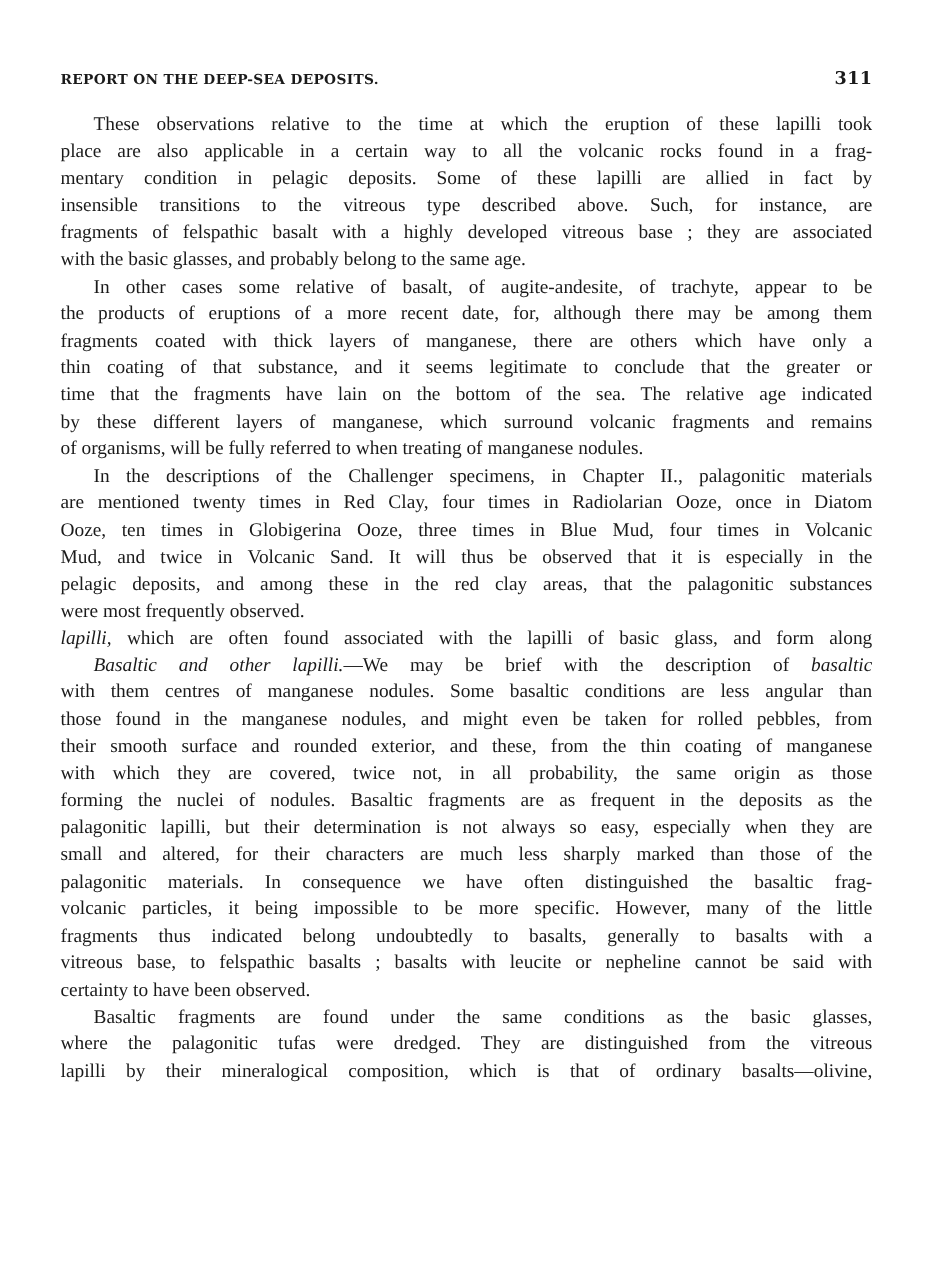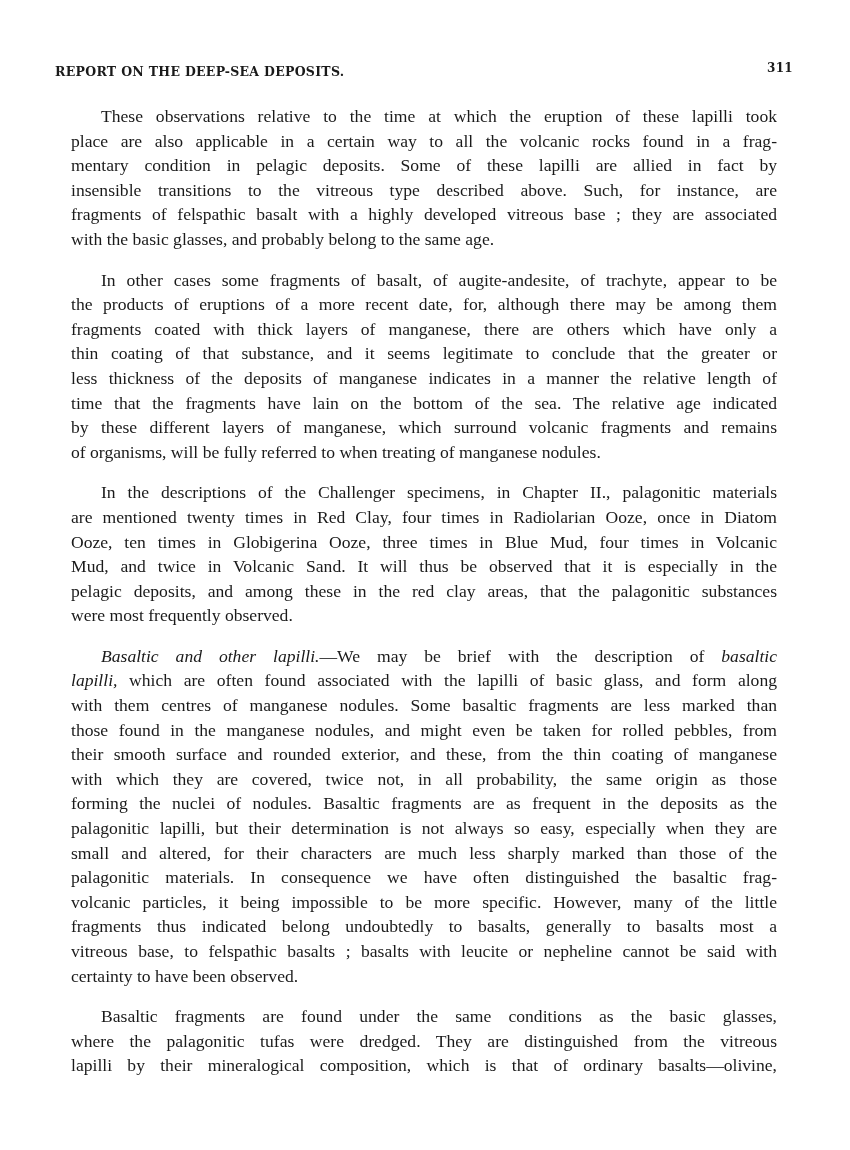--- a/index.html
+++ b/index.html
@@ -34,29 +34,29 @@
     left: 0;
     right: 0;
     top: 6px;
     text-align: left;
     font-size: 12.5px;
   }
   .running-head .page-number {
     position: absolute;
     right: 0;
     top: 3px;
-    font-size: 12px;
+    font-size: 16px;
   }
   .body-text {
     margin-top: 12px;
     font-family: "Liberation Serif", serif;
     font-size: 17.6px;
   }
   .para {
-    margin: 16px;
+    margin: 0;
   }
   .line {
     display: block;
     height: 24.6px;
     line-height: 24.6px;
     white-space: nowrap;
     text-align: justify;
     text-align-last: justify;
     overflow: hidden;
   }
@@ -85,52 +85,51 @@
     <p class="para">
       <span class="line first">These observations relative to the time at which the eruption of these lapilli took</span>
       <span class="line">place are also applicable in a certain way to all the volcanic rocks found in a frag-</span>
       <span class="line">mentary condition in pelagic deposits.  Some of these lapilli are allied in fact by</span>
       <span class="line">insensible transitions to the vitreous type described above.  Such, for instance, are</span>
       <span class="line">fragments of felspathic basalt with a highly developed vitreous base ; they are associated</span>
       <span class="line last">with the basic glasses, and probably belong to the same age.</span>
     </p>
 
     <p class="para">
-      <span class="line first">In other cases some fragments of basalt, of augite-andesite, of trachyte, appear to be</span>
+      <span class="line first">In other cases some relative of basalt, of augite-andesite, of trachyte, appear to be</span>
       <span class="line">the products of eruptions of a more recent date, for, although there may be among them</span>
       <span class="line">fragments coated with thick layers of manganese, there are others which have only a</span>
       <span class="line">thin coating of that substance, and it seems legitimate to conclude that the greater or</span>
-      <span class="line">less thickness of the deposits of manganese indicates in a manner the relative length of</span>
       <span class="line">time that the fragments have lain on the bottom of the sea.  The relative age indicated</span>
       <span class="line">by these different layers of manganese, which surround volcanic fragments and remains</span>
       <span class="line last">of organisms, will be fully referred to when treating of manganese nodules.</span>
     </p>
 
     <p class="para">
       <span class="line first">In the descriptions of the Challenger specimens, in Chapter II., palagonitic materials</span>
       <span class="line">are mentioned twenty times in Red Clay, four times in Radiolarian Ooze, once in Diatom</span>
       <span class="line">Ooze, ten times in Globigerina Ooze, three times in Blue Mud, four times in Volcanic</span>
       <span class="line">Mud, and twice in Volcanic Sand.  It will thus be observed that it is especially in the</span>
       <span class="line">pelagic deposits, and among these in the red clay areas, that the palagonitic substances</span>
       <span class="line last">were most frequently observed.</span>
     </p>
 
     <p class="para">
+      <span class="line"><em>lapilli,</em> <span>which are often found associated with the lapilli of basic glass, and form along</span></span>
       <span class="line first"><em>Basaltic and other lapilli.</em><span>—We may be brief with the description of </span><em>basaltic</em></span>
-      <span class="line"><em>lapilli,</em> <span>which are often found associated with the lapilli of basic glass, and form along</span></span>
-      <span class="line">with them centres of manganese nodules.  Some basaltic fragments are less marked than</span>
+      <span class="line">with them centres of manganese nodules.  Some basaltic conditions are less angular than</span>
       <span class="line">those found in the manganese nodules, and might even be taken for rolled pebbles, from</span>
       <span class="line">their smooth surface and rounded exterior, and these, from the thin coating of manganese</span>
       <span class="line">with which they are covered, twice not, in all probability, the same origin as those</span>
       <span class="line">forming the nuclei of nodules.  Basaltic fragments are as frequent in the deposits as the</span>
       <span class="line">palagonitic lapilli, but their determination is not always so easy, especially when they are</span>
       <span class="line">small and altered, for their characters are much less sharply marked than those of the</span>
       <span class="line">palagonitic materials.  In consequence we have often distinguished the basaltic frag-</span>
       <span class="line">volcanic particles, it being impossible to be more specific.  However, many of the little</span>
-      <span class="line">fragments thus indicated belong undoubtedly to basalts, generally to basalts most a</span>
+      <span class="line">fragments thus indicated belong undoubtedly to basalts, generally to basalts with a</span>
       <span class="line">vitreous base, to felspathic basalts ; basalts with leucite or nepheline cannot be said with</span>
       <span class="line last">certainty to have been observed.</span>
     </p>
 
     <p class="para">
       <span class="line first">Basaltic fragments are found under the same conditions as the basic glasses,</span>
       <span class="line">where the palagonitic tufas were dredged.  They are distinguished from the vitreous</span>
       <span class="line">lapilli by their mineralogical composition, which is that of ordinary basalts—olivine,</span>
     </p>
 

